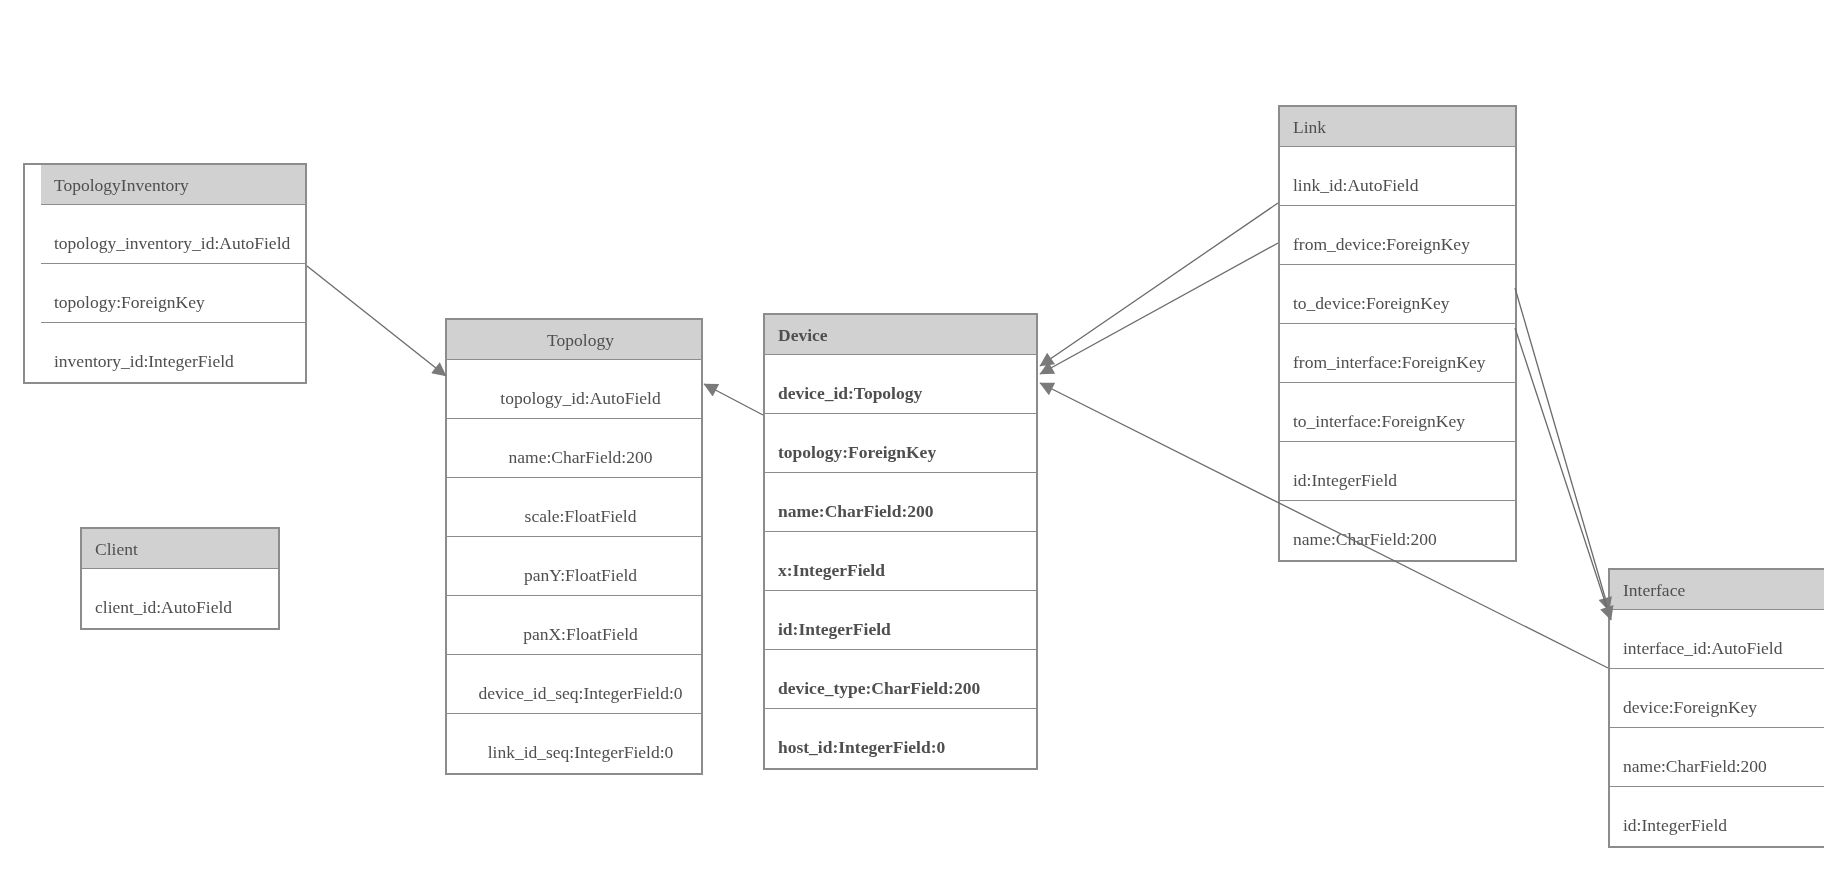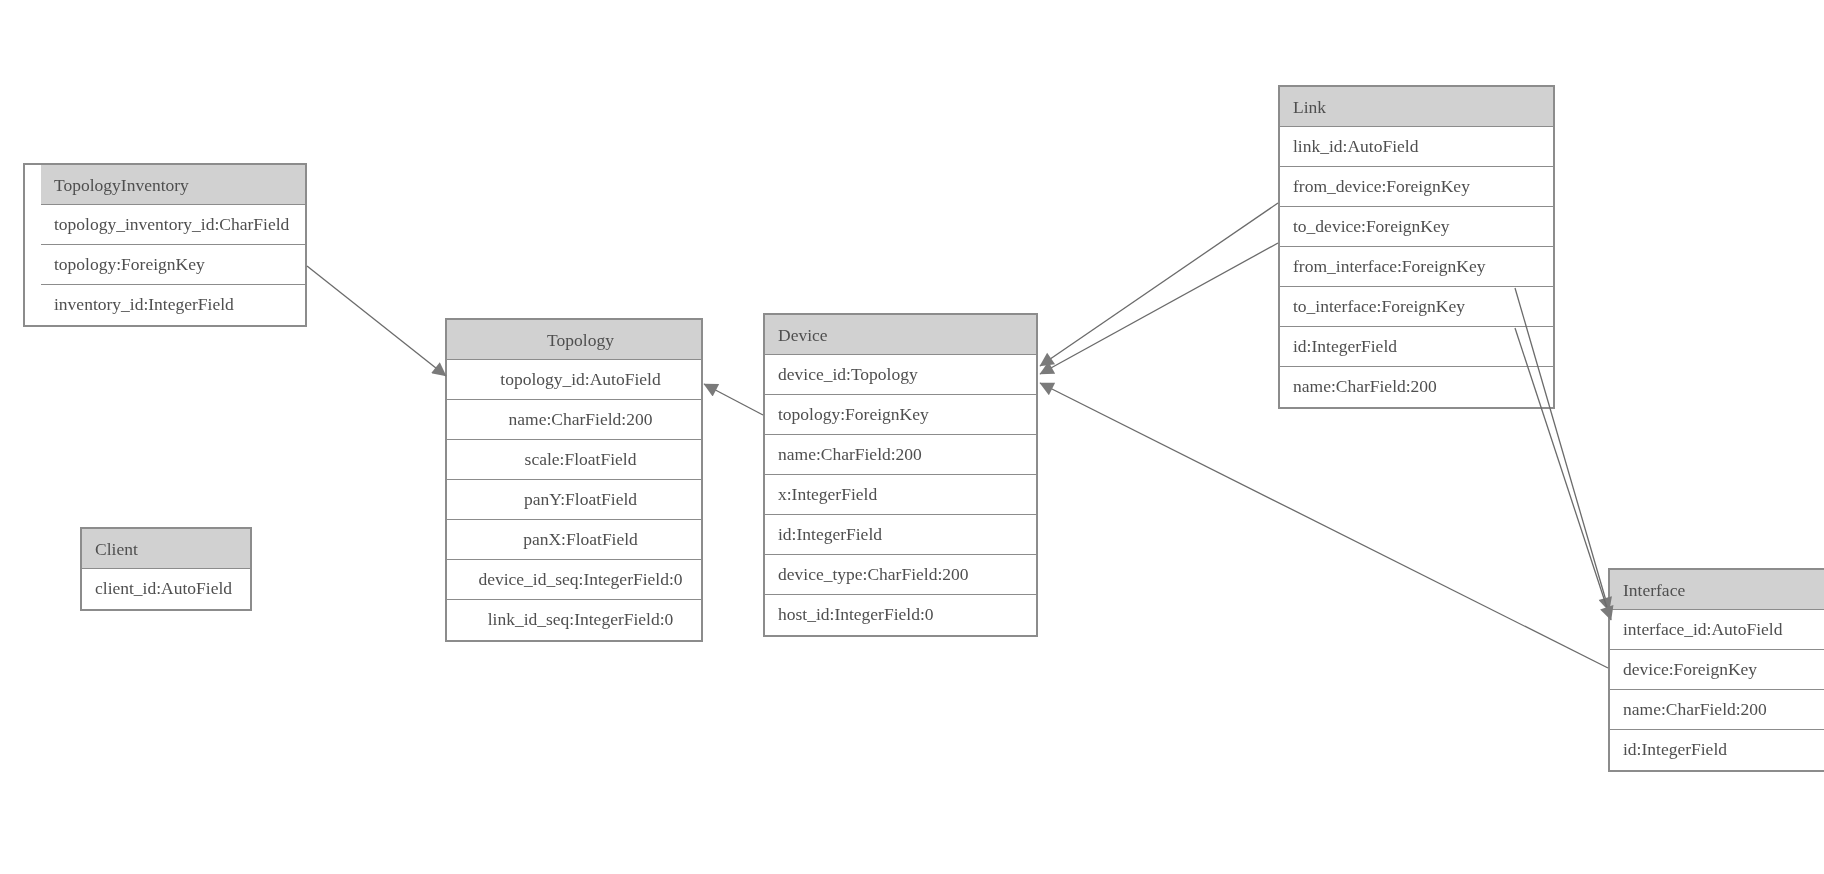--- a/index.html
+++ b/index.html
@@ -43,20 +43,21 @@
   .entity-row{
     background:var(--row-fill);
     border-bottom:1px solid var(--border);
     height:40px;
     line-height:39px;
     padding-left:13px;
     font-size:17.5px;
     color:var(--text);
     white-space:nowrap;
     box-sizing:border-box;
+    margin-top:19px;
   }
   .entity-row:last-child{border-bottom:none;}
   #edge-layer{
     position:absolute;
     left:0;top:0;
     width:1824px;height:874px;
     pointer-events:none;
   }
   #edge-layer line{
     stroke:var(--edge-line);
@@ -66,49 +67,49 @@
   #edge-layer marker path{
     fill:var(--arrow-fill);
   }
 </style>
 </head>
 <body>
 
 <div class="canvas">
   <div class="entity" style="left: 23px; top: 163px; width: 284px; padding-left: 16px;">
       <div class="entity-header">TopologyInventory</div>
-      <div class="entity-row">topology_inventory_id:CharField</div>
+      <div class="entity-row">topology_inventory_id:AutoField</div>
       <div class="entity-row">topology:ForeignKey</div>
       <div class="entity-row">inventory_id:IntegerField</div>
     </div>
     <div class="entity" style="left: 445px; top: 318px; width: 258px; text-align: center;">
       <div class="entity-header">Topology</div>
       <div class="entity-row">topology_id:AutoField</div>
       <div class="entity-row">name:CharField:200</div>
       <div class="entity-row">scale:FloatField</div>
       <div class="entity-row">panY:FloatField</div>
       <div class="entity-row">panX:FloatField</div>
       <div class="entity-row">device_id_seq:IntegerField:0</div>
       <div class="entity-row">link_id_seq:IntegerField:0</div>
     </div>
-    <div class="entity" style="left: 80px; top: 527px; width: 172px;">
+    <div class="entity" style="left: 80px; top: 527px; width: 200px;">
       <div class="entity-header">Client</div>
       <div class="entity-row">client_id:AutoField</div>
     </div>
-    <div class="entity" style="left: 763px; top: 313px; width: 275px;">
+    <div class="entity" style="left: 763px; top: 313px; width: 275px; font-weight: bold;">
       <div class="entity-header">Device</div>
       <div class="entity-row">device_id:Topology</div>
       <div class="entity-row">topology:ForeignKey</div>
       <div class="entity-row">name:CharField:200</div>
       <div class="entity-row">x:IntegerField</div>
       <div class="entity-row">id:IntegerField</div>
       <div class="entity-row">device_type:CharField:200</div>
       <div class="entity-row">host_id:IntegerField:0</div>
     </div>
-    <div class="entity" style="left: 1278px; top: 85px; width: 277px;">
+    <div class="entity" style="left: 1278px; top: 105px; width: 239px;">
       <div class="entity-header">Link</div>
       <div class="entity-row">link_id:AutoField</div>
       <div class="entity-row">from_device:ForeignKey</div>
       <div class="entity-row">to_device:ForeignKey</div>
       <div class="entity-row">from_interface:ForeignKey</div>
       <div class="entity-row">to_interface:ForeignKey</div>
       <div class="entity-row">id:IntegerField</div>
       <div class="entity-row">name:CharField:200</div>
     </div>
     <div class="entity" style="left: 1608px; top: 568px; width: 232px;">

